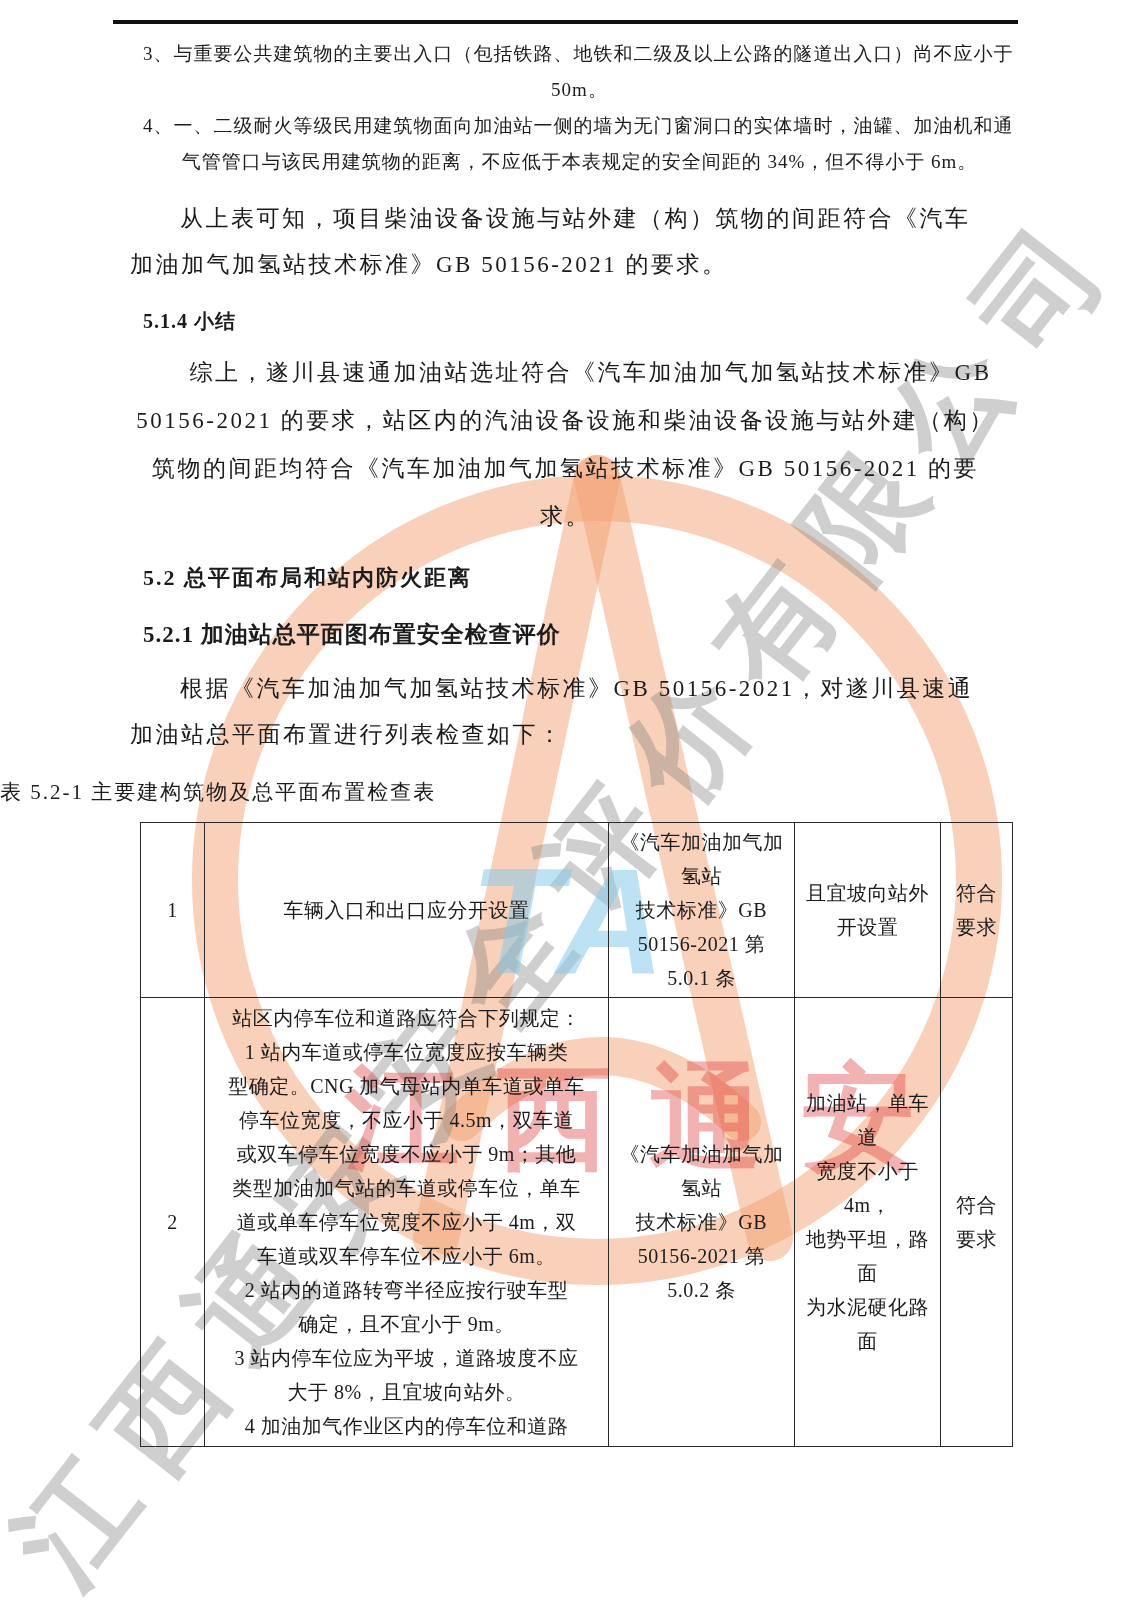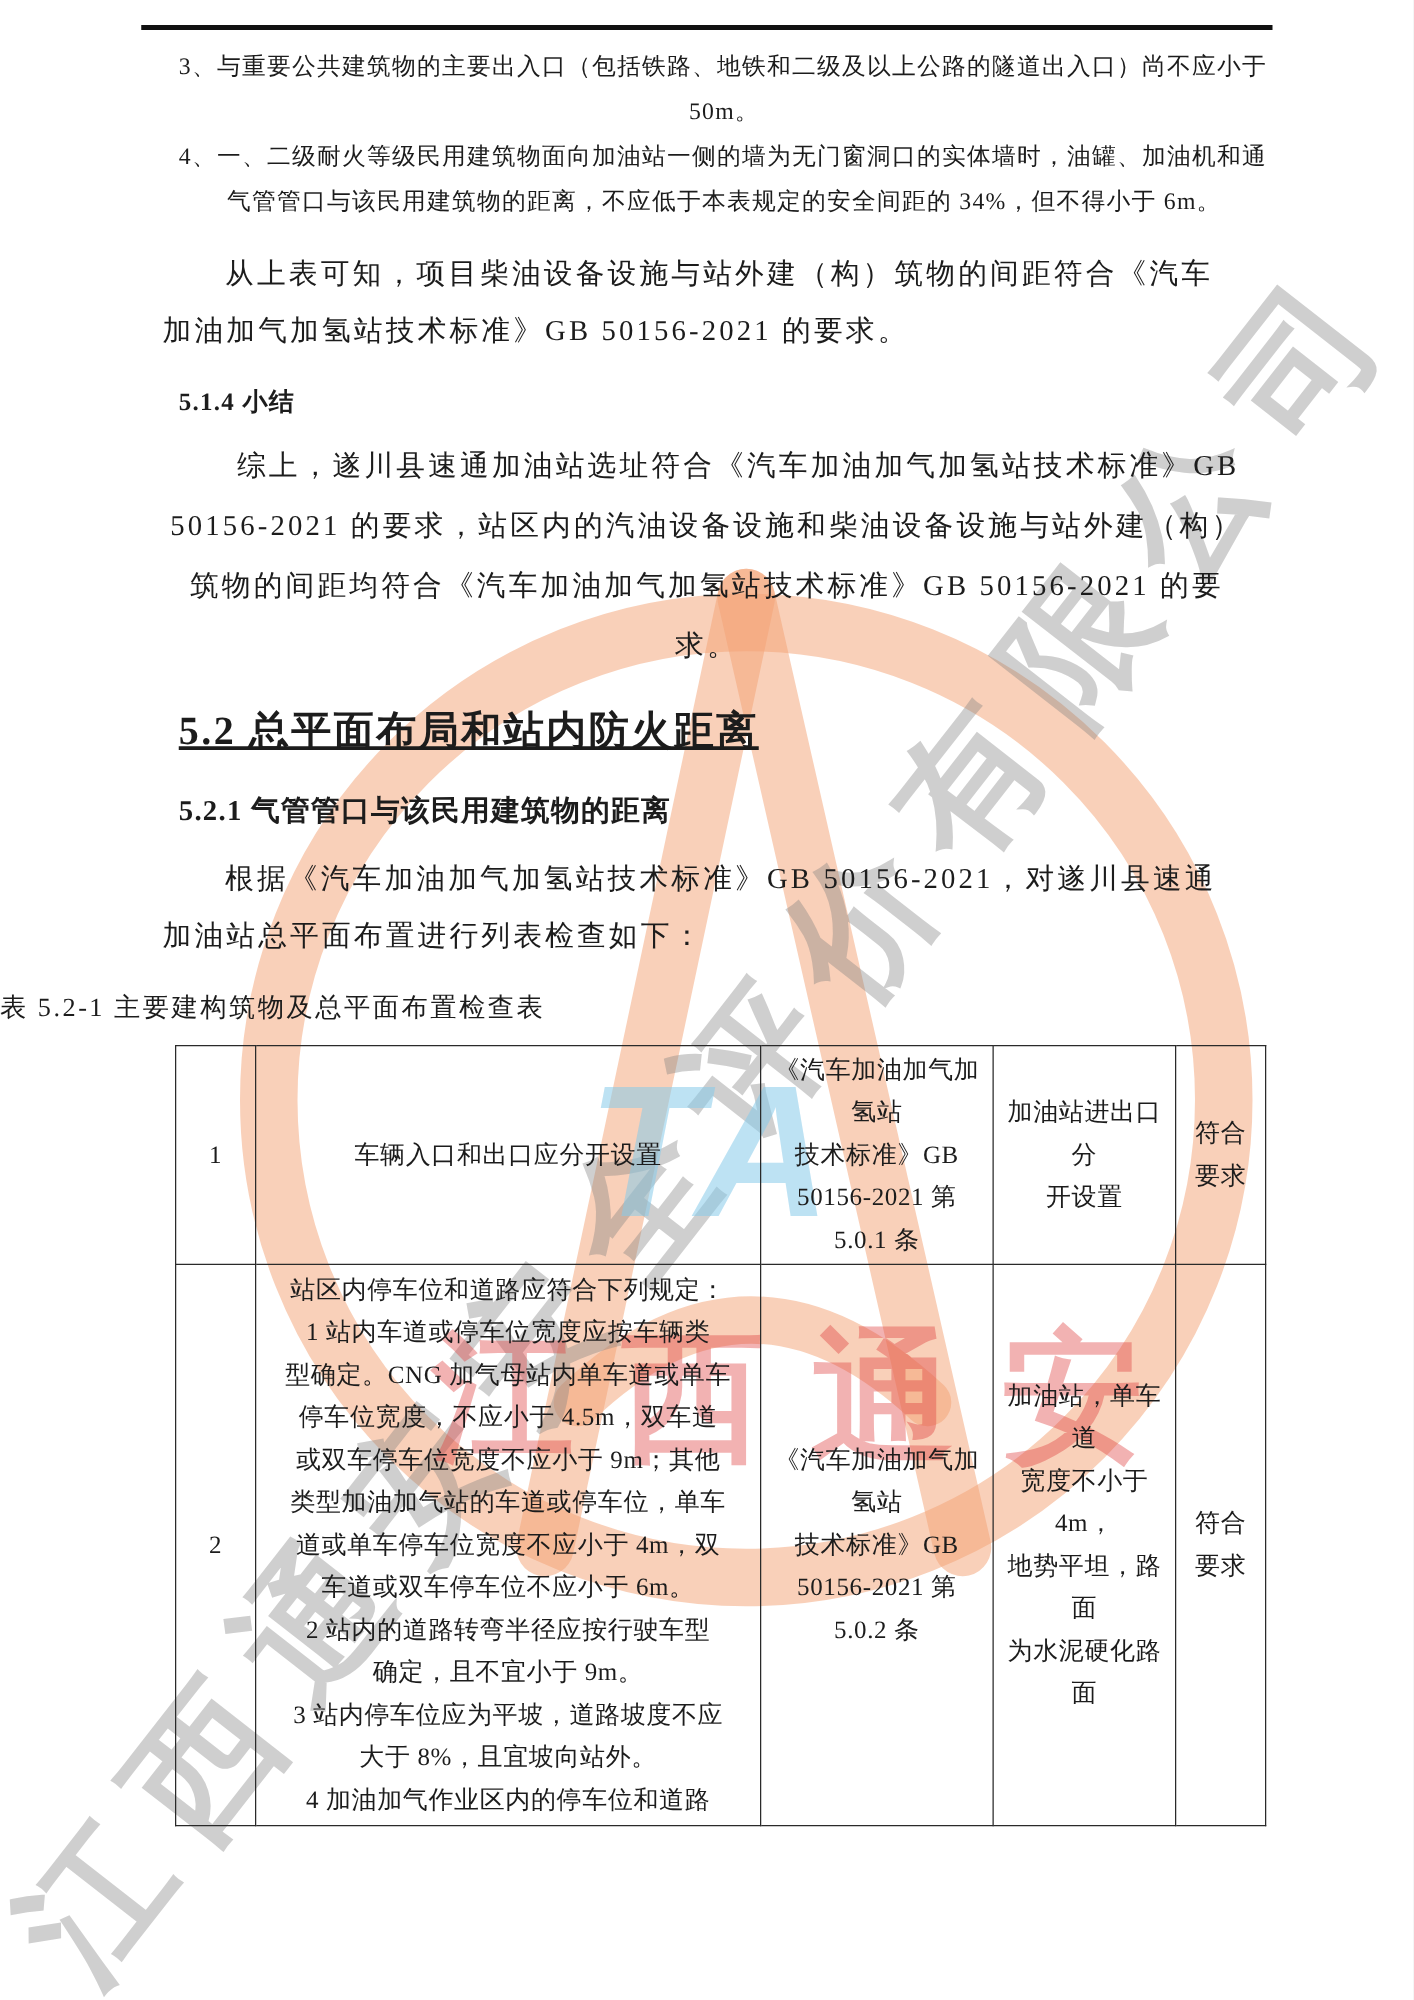--- a/index.html
+++ b/index.html
@@ -37,21 +37,21 @@
   .rule{height:4px;background:#111;margin:20px 113px 0 113px;}
   .note{margin:0 115px 0 143px;font-size:19px;line-height:36px;letter-spacing:1px;}
   .note-first{margin-top:12px;}
   .note .l2c{text-align:center;}
   .para{margin:0 130px;font-size:23px;line-height:46px;letter-spacing:2.5px;white-space:pre-line;}
   .p1{margin-top:16px;}
   .p2{margin-top:14px;line-height:48px;text-align:center;}
   .p3{margin-top:16px;}
   .indent{text-indent:50px;}
   .h1{margin:20px 0 0 143px;font-size:20px;font-weight:bold;letter-spacing:1px;}
-  .h2{margin:22px 0 12px 143px;font-size:32px;font-weight:bold;letter-spacing:2px;text-decoration:underline;}
+  .h2{margin:22px 0 12px 143px;font-size:22px;font-weight:bold;letter-spacing:2px;}
   .h3{margin:26px 0 0 143px;font-size:23px;font-weight:bold;letter-spacing:1px;}
   .tbl-caption{margin-top:20px;text-align:left;font-size:21px;letter-spacing:2px;}
   table.check{
     margin:16px 0 0 140px;border-collapse:collapse;table-layout:fixed;
     width:872px;font-size:20px;
   }
   table.check td{
     border:1.6px solid #2a2a2a;text-align:center;vertical-align:middle;
     padding:2px 6px;white-space:pre-line;line-height:34px;letter-spacing:0.5px;
   }
@@ -97,21 +97,21 @@
     <div class="para p1 indent">从上表可知，项目柴油设备设施与站外建（构）筑物的间距符合《汽车
 加油加气加氢站技术标准》GB 50156-2021 的要求。</div>
 
     <div class="h1">5.1.4 小结</div>
 
     <div class="para p2 indent">综上，遂川县速通加油站选址符合《汽车加油加气加氢站技术标准》GB
 50156-2021 的要求，站区内的汽油设备设施和柴油设备设施与站外建（构）
 筑物的间距均符合《汽车加油加气加氢站技术标准》GB 50156-2021 的要求。</div>
 
     <div class="h2">5.2 总平面布局和站内防火距离</div>
-    <div class="h3">5.2.1 气管管口与该民用建筑物的距离</div>
+    <div class="h3">5.2.1 加油站总平面图布置安全检查评价</div>
 
     <div class="para p3 indent">根据《汽车加油加气加氢站技术标准》GB 50156-2021，对遂川县速通
 加油站总平面布置进行列表检查如下：</div>
 
     <div class="tbl-caption">表 5.2-1 主要建构筑物及总平面布置检查表</div>
 
     <table class="check">
       <colgroup>
         <col style="width:64px">
           <col style="width:404px">
@@ -119,21 +119,21 @@
           <col style="width:146px">
           <col style="width:72px">
       </colgroup>
       <tbody>
       <tr class="r1">
         <td>1</td>
         <td>车辆入口和出口应分开设置</td>
         <td>《汽车加油加气加氢站
 技术标准》GB
 50156-2021 第 5.0.1 条</td>
-        <td>加油站进出口分
+        <td>且宜坡向站外
 开设置</td>
         <td>符合
 要求</td>
       </tr>
       <tr class="r2">
         <td>2</td>
         <td class="cell-item2">站区内停车位和道路应符合下列规定：
 1 站内车道或停车位宽度应按车辆类
 型确定。CNG 加气母站内单车道或单车
 停车位宽度，不应小于 4.5m，双车道

